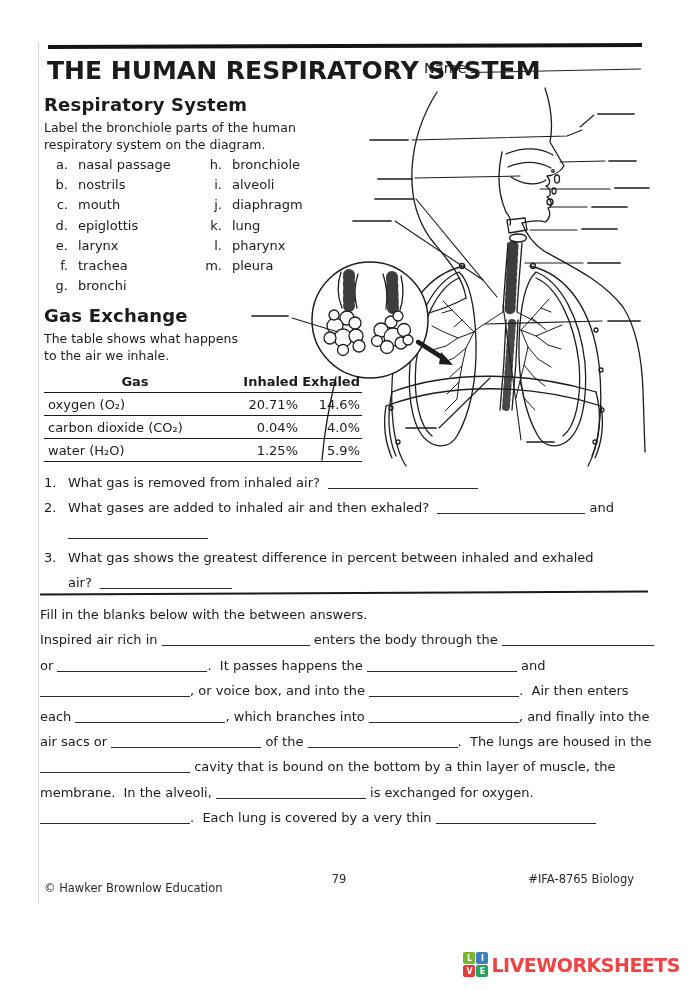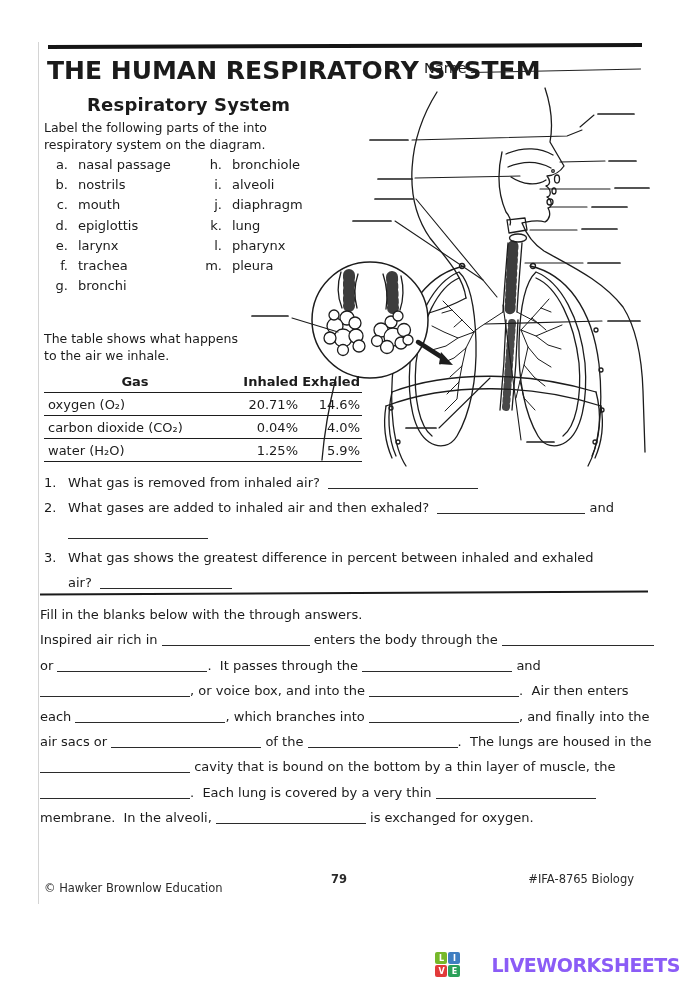--- a/index.html
+++ b/index.html
@@ -5,21 +5,21 @@
   html,body{margin:0;padding:0;background:#fff;}
   body{width:700px;height:990px;position:relative;font-family:"DejaVu Sans","Liberation Sans",sans-serif;color:#1b1b1b;}
   .abs{position:absolute;}
   .page{position:relative;width:700px;height:990px;background:#fff;overflow:hidden;}
   .scanline{left:38px;top:42px;width:1px;height:862px;background:#c9c9c9;opacity:.8;}
   .toprule{left:48px;top:44px;width:594px;height:3.5px;background:#151515;transform:rotate(-0.2deg);}
   .divider{left:40px;top:592px;width:608px;height:2.4px;background:#1a1a1a;transform:rotate(-0.3deg);}
   .title{left:47px;top:56px;font-size:25px;font-weight:bold;letter-spacing:0;white-space:nowrap;}
   .nameblock{left:424px;top:58px;font-size:14.5px;}
   .nameline{display:inline-block;width:170px;border-bottom:1.6px solid #222;height:14px;transform:rotate(-1.2deg);transform-origin:left bottom;margin-left:4px;}
-  .h2{font-size:18px;font-weight:bold;letter-spacing:.2px;margin-left:43px;}
+  .h2{font-size:18px;font-weight:bold;letter-spacing:.2px;}
   .h2a{left:44px;top:94px;}
   .h2b{left:44px;top:305px;}
   .desc{font-size:12.5px;line-height:16.5px;}
   .desca{left:44px;top:120px;}
   .descb{left:44px;top:331px;}
   #parts-grid{left:48px;top:155px;font-size:13px;}
   .parts-row{line-height:20.2px;white-space:nowrap;}
   .part-letter{display:inline-block;text-align:right;}
   .pl1{width:20px;margin-right:10px;}
   .plab1{display:inline-block;width:118px;}
@@ -34,21 +34,21 @@
   #questions{left:44px;top:470px;width:620px;font-size:13px;z-index:3;}
   .qline{line-height:25px;white-space:nowrap;}
   .qnum{display:inline-block;width:24px;}
   .qcont{padding-left:24px;}
   #fill-sec{left:40px;top:602px;width:632px;font-size:13px;}
   .fline{line-height:25.4px;white-space:nowrap;}
   .t{white-space:pre-wrap;}
   .blank{display:inline-block;border-bottom:1.5px solid #2b2b2b;height:12px;vertical-align:-2px;}
   .footer{left:44px;top:872px;width:590px;display:flex;font-size:11.5px;color:#2a2a2a;}
   .footer .fl{flex:1;text-align:left;margin-top:9px;}
-  .footer .fc{flex:1;text-align:center;font-weight:bold;}
+  .footer .fc{flex:1;text-align:center;}
   .footer .fr{flex:1;text-align:right;}
   .logo{top:952px;right:20px;display:flex;align-items:center;gap:3px;}
   .tiles{display:grid;grid-template-columns:12px 12px;grid-auto-rows:12px;gap:1px;}
   .tile{color:#fff;font-size:8px;font-weight:bold;display:flex;align-items:center;justify-content:center;border-radius:2px;}
   .wordmark{font-size:19px;font-weight:bold;letter-spacing:-0.5px;}
   svg.diagram{position:absolute;left:240px;top:80px;width:455px;height:400px;z-index:2;}
   svg.diagram *{vector-effect:non-scaling-stroke;}
 </style>
 </head>
 <body>
@@ -58,34 +58,35 @@
   <div class="abs toprule"></div>
 
   <div class="abs title">THE HUMAN RESPIRATORY SYSTEM</div>
 
   <div class="abs nameblock">
     <span>Name</span><span class="nameline"></span>
   </div>
 
   <div class="abs h2 h2a">Respiratory System</div>
   <div class="abs desc desca">
-    <div>Label the following parts of the into</div>
+    <div>Label the bronchiole parts of the human</div>
     <div>respiratory system on the diagram.</div>
   </div>
 
   <div class="abs" id="parts-grid">
       <div class="parts-row"><span class="part-letter pl1">a.</span><span class="plab1">nasal passage</span><span class="part-letter pl2">h.</span><span>bronchiole</span></div>
       <div class="parts-row"><span class="part-letter pl1">b.</span><span class="plab1">nostrils</span><span class="part-letter pl2">i.</span><span>alveoli</span></div>
       <div class="parts-row"><span class="part-letter pl1">c.</span><span class="plab1">mouth</span><span class="part-letter pl2">j.</span><span>diaphragm</span></div>
       <div class="parts-row"><span class="part-letter pl1">d.</span><span class="plab1">epiglottis</span><span class="part-letter pl2">k.</span><span>lung</span></div>
       <div class="parts-row"><span class="part-letter pl1">e.</span><span class="plab1">larynx</span><span class="part-letter pl2">l.</span><span>pharynx</span></div>
       <div class="parts-row"><span class="part-letter pl1">f.</span><span class="plab1">trachea</span><span class="part-letter pl2">m.</span><span>pleura</span></div>
       <div class="parts-row"><span class="part-letter pl1">g.</span><span class="plab1">bronchi</span><span class="part-letter pl2"></span><span></span></div>
     </div>
 
+  <div class="abs h2 h2b">Gas Exchange</div>
   <div class="abs desc descb">
     <div>The table shows what happens</div>
     <div>to the air we inhale.</div>
   </div>
 
   <div class="abs" id="gas-table">
       <div class="trow thead">
         <span class="cg">Gas</span>
         <span class="ci">Inhaled</span>
         <span class="ce">Exhaled</span>
@@ -111,47 +112,47 @@
       <div class="qline"><span class="qnum">1.</span><span class="t">What gas is removed from inhaled air?  </span><span class="blank" style="width: 150px;"></span></div>
       <div class="qline"><span class="qnum">2.</span><span class="t">What gases are added to inhaled air and then exhaled?  </span><span class="blank" style="width: 148px;"></span><span class="t"> and</span></div>
       <div class="qline qcont"><span class="blank" style="width: 140px;"></span></div>
       <div class="qline"><span class="qnum">3.</span><span class="t">What gas shows the greatest difference in percent between inhaled and exhaled</span></div>
       <div class="qline qcont"><span class="t">air?  </span><span class="blank" style="width: 132px;"></span></div>
     </div>
 
   <div class="abs divider"></div>
 
   <div class="abs" id="fill-sec">
-    <div class="fline">Fill in the blanks below with the through answers.</div>
+    <div class="fline">Fill in the blanks below with the between answers.</div>
     <div id="fill-lines">
         <div class="fline"><span class="t">Inspired air rich in </span><span class="blank" style="width: 148px;"></span><span class="t"> enters the body through the </span><span class="blank" style="width: 152px;"></span></div>
-        <div class="fline"><span class="t">or </span><span class="blank" style="width: 150px;"></span><span class="t">.  It passes through the </span><span class="blank" style="width: 150px;"></span><span class="t"> and</span></div>
+        <div class="fline"><span class="t">or </span><span class="blank" style="width: 150px;"></span><span class="t">.  It passes happens the </span><span class="blank" style="width: 150px;"></span><span class="t"> and</span></div>
         <div class="fline"><span class="blank" style="width: 150px;"></span><span class="t">, or voice box, and into the </span><span class="blank" style="width: 150px;"></span><span class="t">.  Air then enters</span></div>
         <div class="fline"><span class="t">each </span><span class="blank" style="width: 150px;"></span><span class="t">, which branches into </span><span class="blank" style="width: 150px;"></span><span class="t">, and finally into the</span></div>
         <div class="fline"><span class="t">air sacs or </span><span class="blank" style="width: 150px;"></span><span class="t"> of the </span><span class="blank" style="width: 150px;"></span><span class="t">.  The lungs are housed in the</span></div>
         <div class="fline"><span class="blank" style="width: 150px;"></span><span class="t"> cavity that is bound on the bottom by a thin layer of muscle, the</span></div>
+        <div class="fline"><span class="t">membrane.  In the alveoli, </span><span class="blank" style="width: 150px;"></span><span class="t"> is exchanged for oxygen.</span></div>
         <div class="fline"><span class="blank" style="width: 150px;"></span><span class="t">.  Each lung is covered by a very thin </span><span class="blank" style="width: 160px;"></span></div>
-        <div class="fline"><span class="t">membrane.  In the alveoli, </span><span class="blank" style="width: 150px;"></span><span class="t"> is exchanged for oxygen.</span></div>
       </div>
   </div>
 
   <div class="abs footer">
     <span class="fl">© Hawker Brownlow Education</span>
     <span class="fc">79</span>
     <span class="fr">#IFA-8765 Biology</span>
   </div>
 
   <div class="abs logo">
     <span class="tiles" id="logo-tiles">
         <span class="tile" style="background: rgb(118, 184, 42);">L</span>
         <span class="tile" style="background: rgb(63, 126, 193);">I</span>
         <span class="tile" style="background: rgb(226, 58, 58);">V</span>
         <span class="tile" style="background: rgb(43, 160, 90);">E</span>
       </span>
-    <span class="wordmark" id="logo-wordmark" style="color: #8b5cf6; margin-left: 28px;">LIVEWORKSHEETS</span>
+    <span class="wordmark" id="logo-wordmark" style="color: #ef4444;">LIVEWORKSHEETS</span>
   </div>
 
   <svg class="diagram" viewBox="0 0 455 400" fill="none" stroke="#1c1c1c" stroke-width="1.3" stroke-linecap="round" stroke-linejoin="round">
     <g>
       <path d="M197,12 C168,58 162,118 190,158 C206,178 223,196 226,218"></path>
       <path d="M226,218 C211,226 199,230 189,233"></path>
       <path d="M96,297 C88,330 84,356 82,380"></path>
       <path d="M305,8 C311,26 313,46 310,62 L324,86 Q318,95 307,96 C311,101 310,105 306,106 C312,110 311,116 307,117 C313,121 312,127 308,128 C311,133 310,139 305,142 C296,139 288,142 282,143 C287,156 295,165 304,171 C331,186 363,201 383,227 C397,249 402,281 403,311 L405,372"></path>
       <circle cx="313" cy="91" r="1.3"></circle>
     </g>

